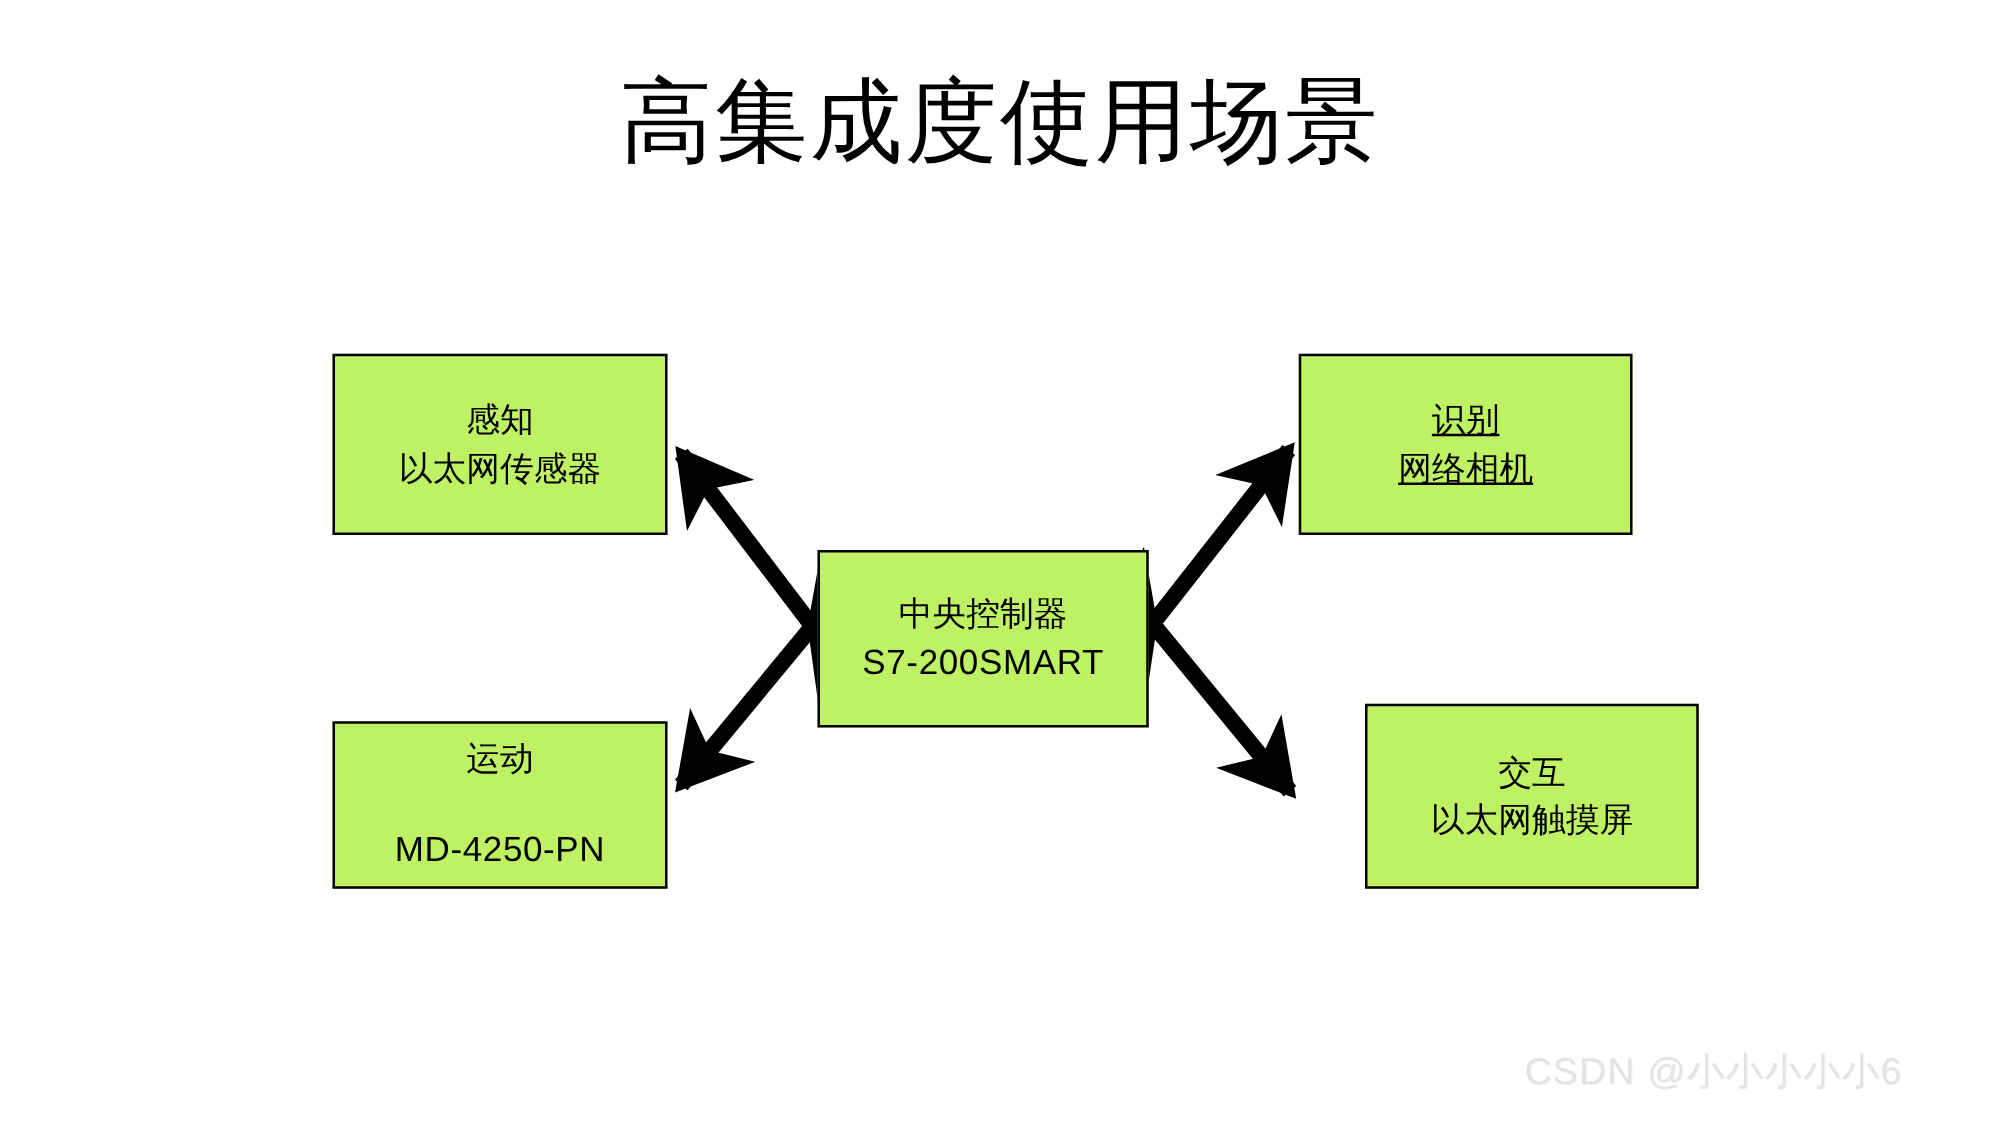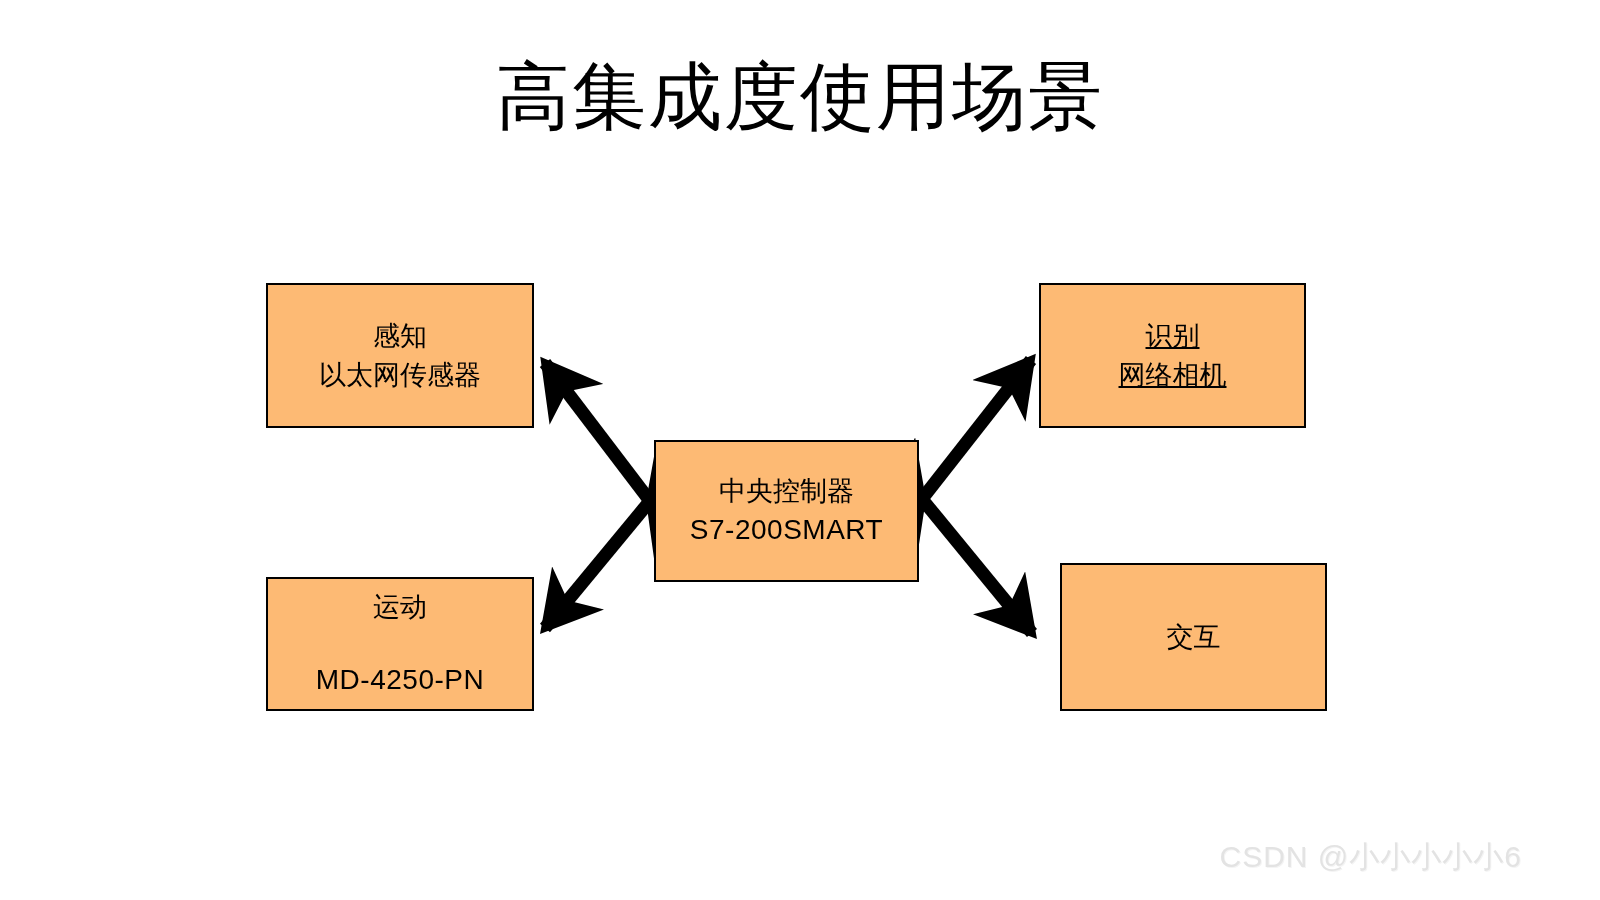--- a/index.html
+++ b/index.html
@@ -39,21 +39,21 @@
     left: 0;
     top: 0;
     width: 1600px;
     height: 900px;
   }
   
   .node-box {
     position: absolute;
     box-sizing: border-box;
     border: 2px solid #000000;
-    background: #fdba74;
+    background: #bef264;
     display: flex;
     flex-direction: column;
     align-items: center;
     justify-content: center;
     text-align: center;
     z-index: 3;
   }
   .node-line {
     font-size: 27px;
     line-height: 1.42;
@@ -61,21 +61,21 @@
     color: #000000;
   }
   .node-line.ascii {
     font-size: 28px;
     letter-spacing: 0.5px;
   }
   #node-sense    { left: 266px; top: 283px; width: 268px; height: 145px; }
   #node-motion   { left: 266px; top: 577px; width: 268px; height: 134px; gap: 34px; }
   #node-central  { left: 654px; top: 424px; width: 265px; height: 142px; margin-top: 16px; }
   #node-vision   { left: 1039px; top: 283px; width: 267px; height: 145px; text-decoration: underline; }
-  #node-hmi      { left: 1060px; top: 563px; width: 267px; height: 148px; }
+  #node-hmi      { left: 1092px; top: 563px; width: 267px; height: 148px; }
 
   
   #watermark {
     position: absolute;
     right: 18px;
     bottom: 22px;
     font-size: 30px;
     letter-spacing: 1px;
     color: #e3e3e3;
     text-shadow: 1px 1px 0 #f4f4f4;
@@ -123,17 +123,18 @@
     <div class="node-line ascii">S7-200SMART</div>
   </div>
 
   <div class="node-box" id="node-vision">
     <div class="node-line">识别</div>
     <div class="node-line">网络相机</div>
   </div>
 
   <div class="node-box" id="node-hmi">
     <div class="node-line">交互</div>
+    <div class="node-line">以太网触摸屏</div>
   </div>
 
   <div id="watermark">CSDN @小小小小小6</div>
 
 </div>
 
 </body></html>

